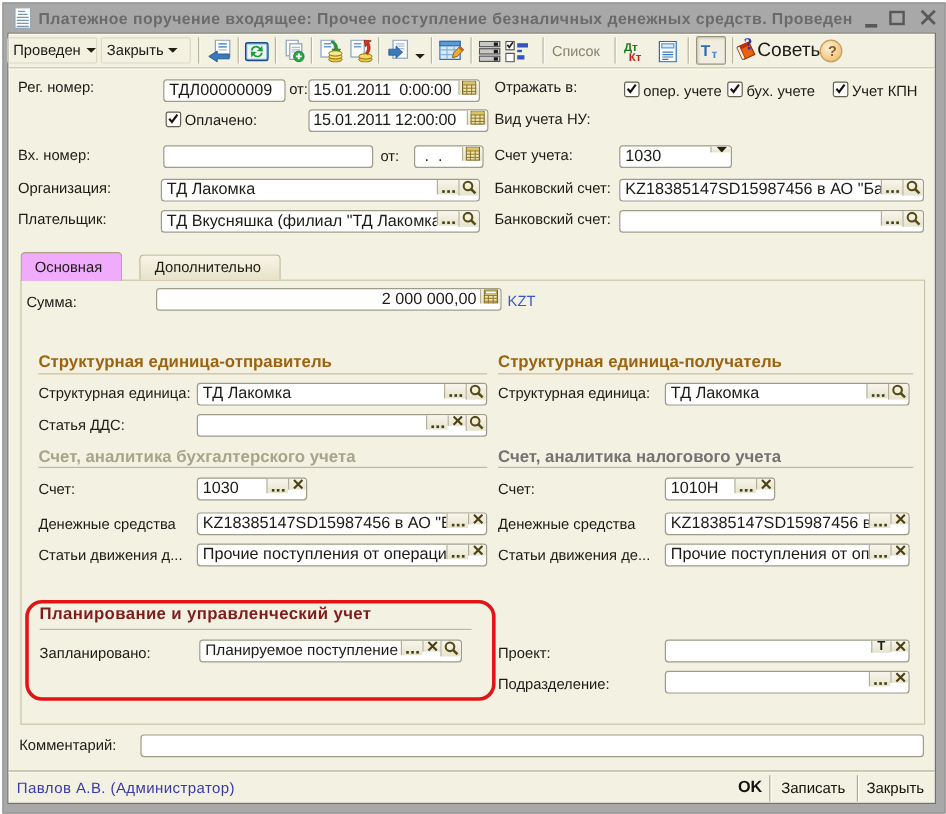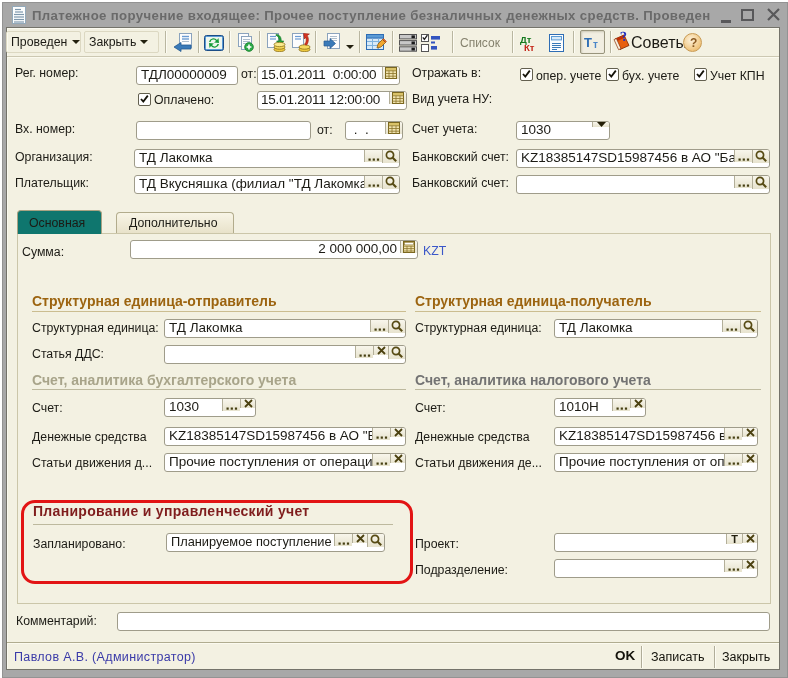--- a/index.html
+++ b/index.html
@@ -387,21 +387,21 @@
           <circle cx="5" cy="5" r="3.6" fill="none" stroke="#574b14" stroke-width="1.7"></circle>
           <line x1="7.7" y1="7.7" x2="11.2" y2="11.2" stroke="#574b14" stroke-width="2.1"></line>
         </svg>
       </div>
     </div>
 
 <div class="ab" style="left:17px;top:233px;width:754px;height:371px;border:1px solid #cbc6a9"></div>
 <div class="ab" style="left:116px;top:212px;width:118px;height:21px;background:linear-gradient(#f8f5e6,#e8e2ca);border:1px solid #b2ac8c;border-bottom:none;border-radius:4px 4px 0 0">
       <span class="lbl" style="left:12px;top:3px">Дополнительно</span>
     </div>
-<div class="ab" style="left:17px;top:210px;width:85px;height:24px;background:#0f766e;border:1px solid #a9a383;border-bottom:none;border-radius:4px 4px 0 0">
+<div class="ab" style="left:17px;top:210px;width:85px;height:24px;background:#f0abfc;border:1px solid #a9a383;border-bottom:none;border-radius:4px 4px 0 0">
       <span class="lbl" style="left:11px;top:5px">Основная</span>
     </div>
 
 <span class="lbl" style="left:22px;top:245px">Сумма:</span>
 <div class="fld" style="left:130px;top:240px;width:288px">
       <div class="ftx rtx">2 000 000,00</div>
       <div class="fb" style="width:17px">
         <svg width="12" height="12" viewBox="0 0 12 12">
           <rect x="0.5" y="0.5" width="11" height="11" fill="#f0e3ae" stroke="#7a671f"></rect>
           <rect x="1.5" y="1.5" width="9" height="2.4" fill="#fff" stroke="#8a7428" stroke-width="0.6"></rect>

